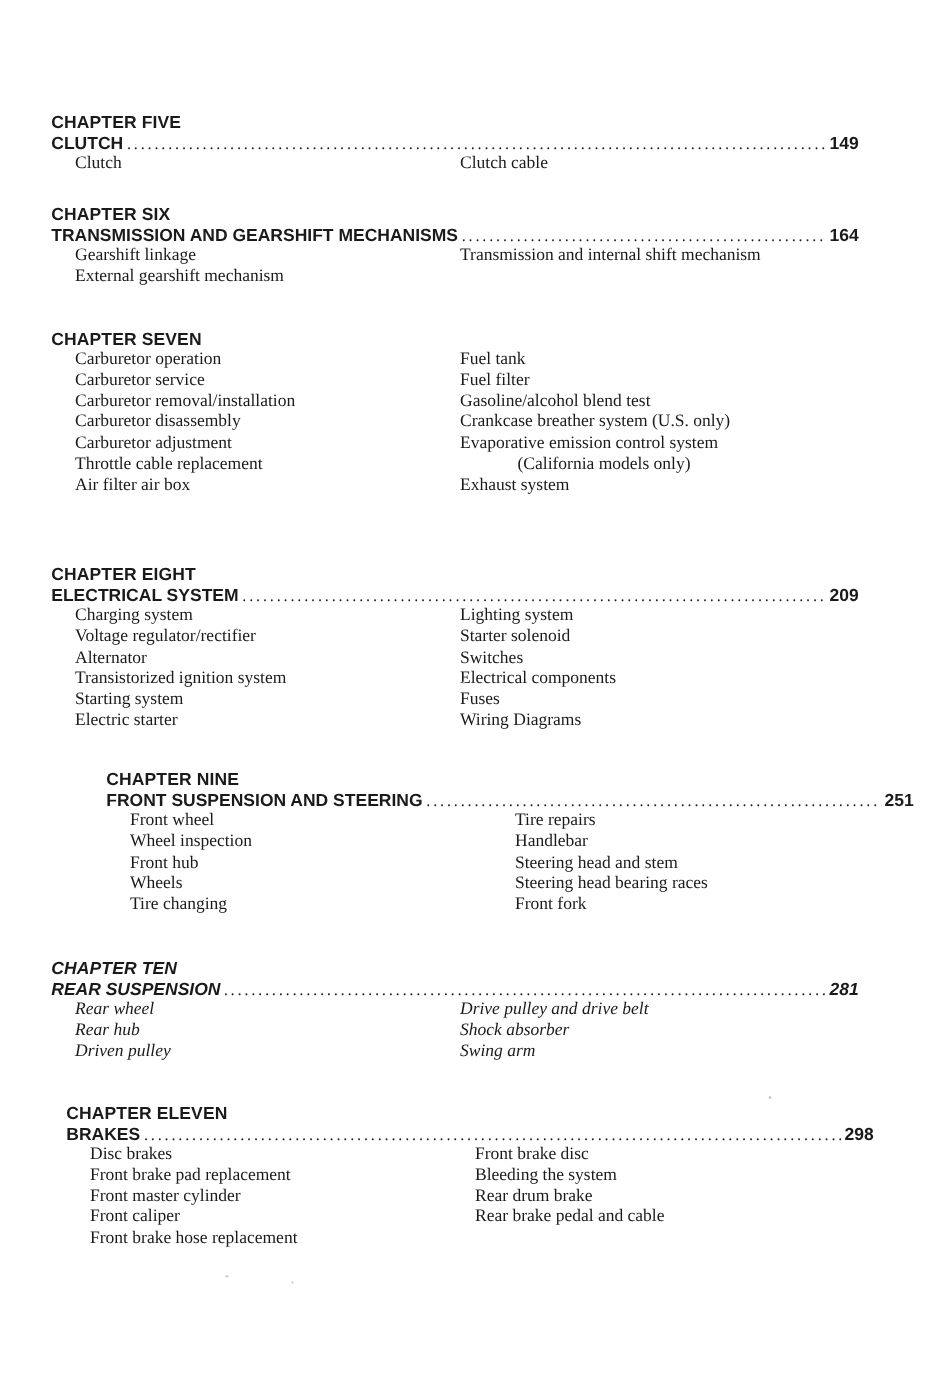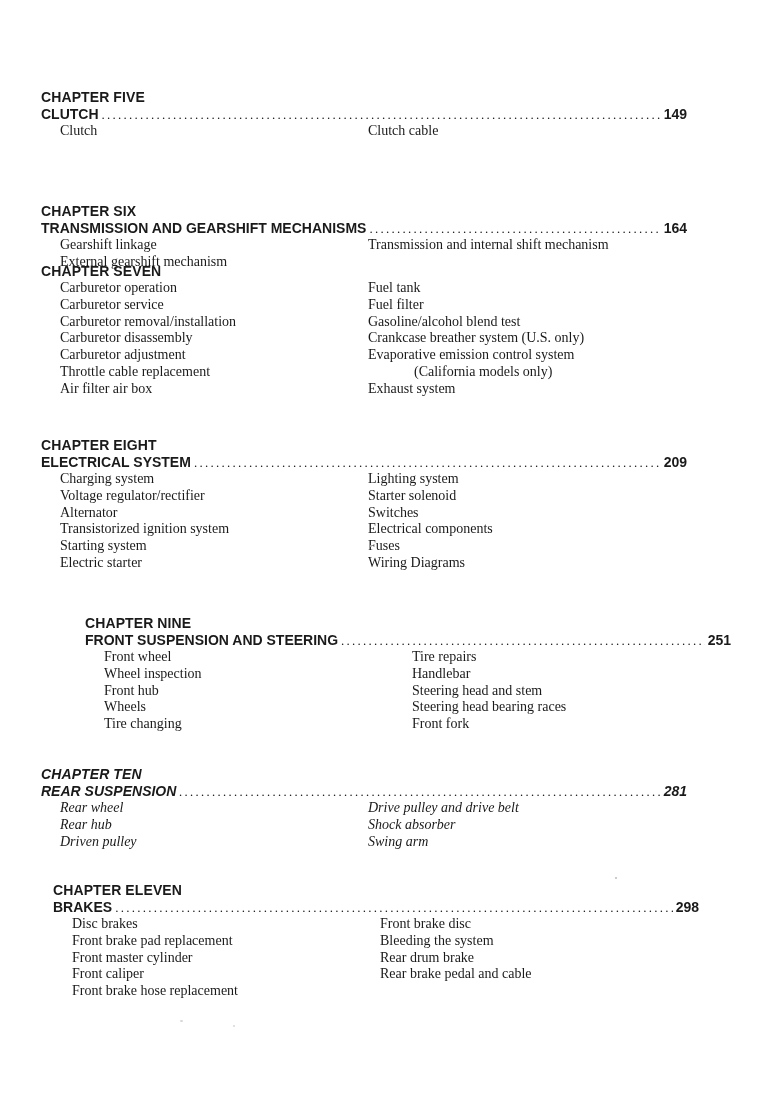--- a/index.html
+++ b/index.html
@@ -55,21 +55,21 @@
     <div class="topics">
       <div class="col">
         <div class="topic">Clutch</div>
       </div>
       <div class="col right">
         <div class="topic">Clutch cable</div>
       </div>
     </div>
   </section>
 
-  <section class="chapter" style="position:absolute;top:86px;left:0;width:646px;margin-top:40px;">
+  <section class="chapter" style="position:absolute;top:86px;left:0;width:646px;">
     <div class="chapter-label">CHAPTER SIX</div>
     <div class="title-row">
       <span class="title">TRANSMISSION AND GEARSHIFT MECHANISMS</span>
       <span class="leader"></span>
       <span class="page-num">164</span>
     </div>
     <div class="topics">
       <div class="col">
         <div class="topic">Gearshift linkage</div>
         <div class="topic">External gearshift mechanism</div>
@@ -97,21 +97,21 @@
         <div class="topic">Fuel filter</div>
         <div class="topic">Gasoline/alcohol blend test</div>
         <div class="topic">Crankcase breather system (U.S. only)</div>
         <div class="topic">Evaporative emission control system</div>
         <div class="topic indent">(California models only)</div>
         <div class="topic">Exhaust system</div>
       </div>
     </div>
   </section>
 
-  <section class="chapter" style="position:absolute;top:360px;left:0;width:646px;">
+  <section class="chapter" style="position:absolute;top:374px;left:0;width:646px;">
     <div class="chapter-label">CHAPTER EIGHT</div>
     <div class="title-row">
       <span class="title">ELECTRICAL SYSTEM</span>
       <span class="leader"></span>
       <span class="page-num">209</span>
     </div>
     <div class="topics">
       <div class="col">
         <div class="topic">Charging system</div>
         <div class="topic">Voltage regulator/rectifier</div>

